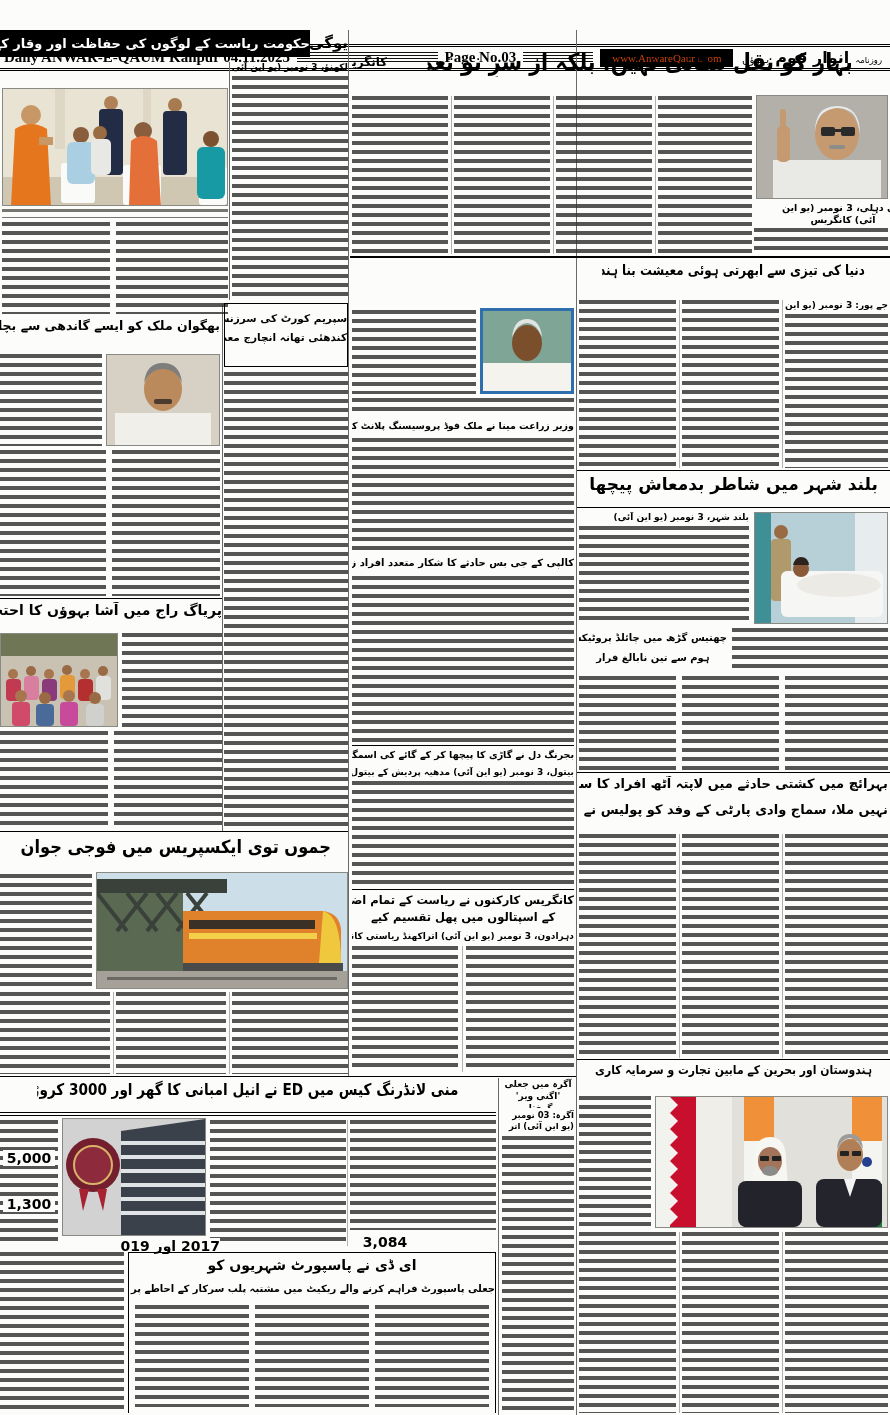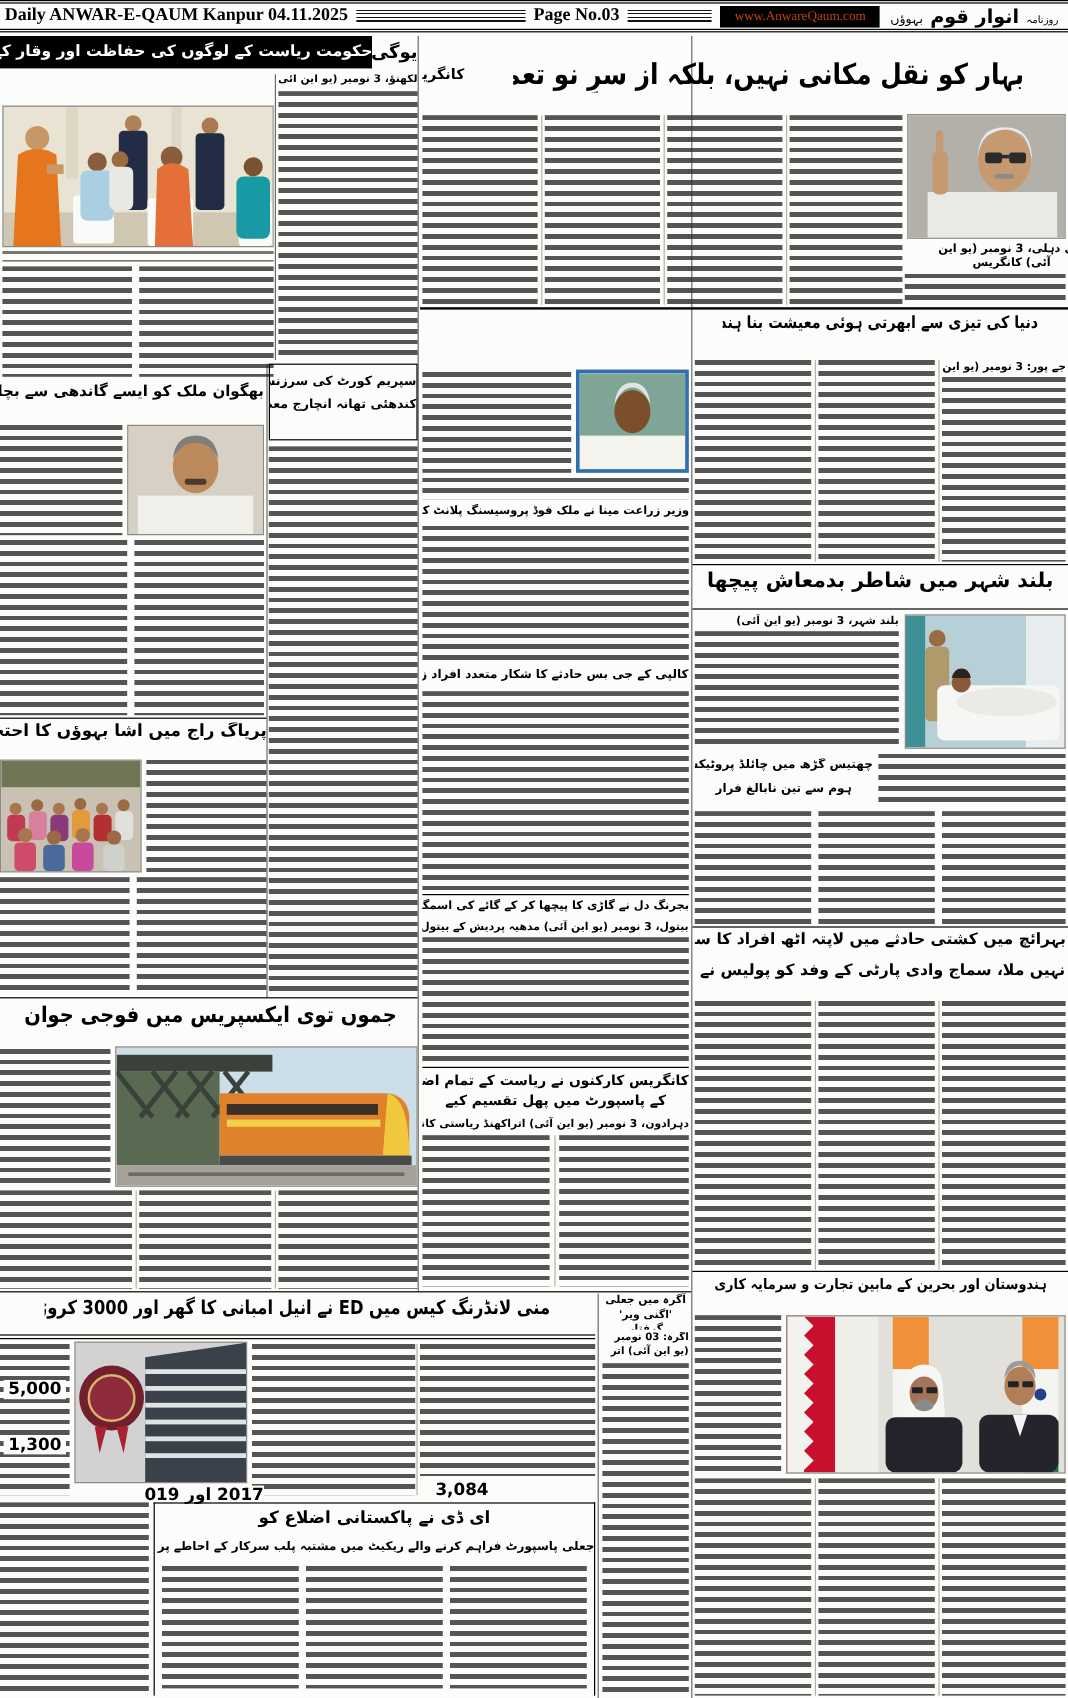--- a/index.html
+++ b/index.html
@@ -13,21 +13,21 @@
   .greek{background-image:repeating-linear-gradient(180deg,#30302e 0 4px,transparent 4px 9px);opacity:.82;}
   .greek2{background-image:repeating-linear-gradient(180deg,#55544f 0 3px,transparent 3px 8px);opacity:.8;}
   .vr{background:#6a6a6a;width:1px;}
   .vrl{background:#b5b2aa;width:1px;}
   .hr{background:#000;}
   .photo{border:1px solid #8a8a84;background:#ddd;overflow:hidden;}
   .photo svg{display:block;}
   .fig{font-size:14px;font-weight:bold;background:#fcfcfa;text-align:center;white-space:nowrap;overflow:hidden;}
   
   .hdr{display:flex;align-items:center;border-top:3px double #000;border-bottom:3px double #000;
-       font-family:"Liberation Serif",serif;}
+       font-family:"Liberation Serif",serif;margin-top:44px;}
   .hdr .latin{font-family:"Liberation Serif",serif;font-weight:bold;font-size:15px;white-space:nowrap;}
   .rule-fill{flex:1;height:11px;margin:0 7px;background:repeating-linear-gradient(180deg,#111 0 1px,transparent 1px 3px);}
   .webbox{background:#000;color:#c2410c;font-family:"Liberation Serif",serif;font-size:11px;
           padding:3px 12px;white-space:nowrap;}
   .masthead{display:flex;align-items:baseline;gap:6px;direction:rtl;padding:0 8px;white-space:nowrap;}
   .cond{transform-origin:center;}
 </style>
 </head>
 <body>
 
@@ -129,21 +129,21 @@
   <div class="abs rtl hl" style="left:352px;top:557px;width:222px;font-size:10px;">کالپی کے جی بس حادثے کا شکار متعدد افراد زخمی</div>
   <div class="abs greek" style="left:352px;top:576px;width:222px;height:168px;"></div>
   <div class="abs hr" style="left:352px;top:745px;width:222px;height:1px;"></div>
 
   <div class="abs rtl hl" style="left:352px;top:749px;width:222px;font-size:9.5px;">بجرنگ دل نے گاڑی کا پیچھا کر کے گائے کی اسمگلنگ کو پکڑا</div>
   <div class="abs rtl dl" style="left:352px;top:767px;width:222px;">بیتول، 3 نومبر (یو این آئی) مدھیہ پردیش کے بیتول ضلع کے ملتائی میں اتوار کو</div>
   <div class="abs greek" style="left:352px;top:781px;width:222px;height:105px;"></div>
   <div class="abs hr" style="left:352px;top:889px;width:222px;height:1px;"></div>
 
   <div class="abs rtl hl" style="left:352px;top:893px;width:222px;font-size:11.5px;">کانگریس کارکنوں نے ریاست کے تمام اضلاع</div>
-  <div class="abs rtl hl" style="left:352px;top:910px;width:222px;font-size:11.5px;">کے پاسپورٹ میں پھل تقسیم کیے</div>
+  <div class="abs rtl hl" style="left:352px;top:910px;width:222px;font-size:11.5px;">کے اسپتالوں میں پھل تقسیم کیے</div>
   <div class="abs rtl dl" style="left:352px;top:931px;width:222px;">دہرادون، 3 نومبر (یو این آئی) اتراکھنڈ ریاستی کانگریس کی جانب سے منائے</div>
   <div class="abs greek" style="left:352px;top:946px;width:106px;height:126px;"></div>
   <div class="abs greek" style="left:466px;top:946px;width:108px;height:126px;"></div>
   <div class="abs vrl" style="left:462px;top:946px;height:126px;"></div>
 
   <div class="abs rtl hl cond" style="left:579px;top:262px;width:309px;font-size:14px;transform:scaleX(.85);">دنیا کی تیزی سے ابھرتی ہوئی معیشت بنا ہندوستان : اگنی ہوتری</div>
   <div class="abs rtl dl" style="left:785px;top:300px;width:103px;">جے پور: 3 نومبر (یو این آئی)</div>
   <div class="abs greek" style="left:785px;top:314px;width:103px;height:154px;"></div>
   <div class="abs greek" style="left:682px;top:300px;width:97px;height:168px;"></div>
   <div class="abs greek" style="left:579px;top:300px;width:97px;height:168px;"></div>
@@ -321,21 +321,21 @@
     </svg>
   </div>
   <div class="abs greek" style="left:210px;top:1120px;width:136px;height:126px;"></div>
   <div class="abs greek" style="left:350px;top:1120px;width:146px;height:110px;"></div>
   <div class="abs vrl" style="left:347px;top:1120px;height:126px;"></div>
   <div class="abs rtl fig" style="left:350px;top:1234px;width:70px;">3,084</div>
   <div class="abs rtl fig" style="left:120px;top:1238px;width:100px;">2017 اور 2019</div>
   <div class="abs greek" style="left:0;top:1252px;width:124px;height:161px;"></div>
 
   <div class="abs" style="left:128px;top:1252px;width:368px;height:161px;border:1px solid #000;border-bottom:none;padding-top:4px;">
-    <div class="rtl hl" style="font-size:14px;">ای ڈی نے پاکستانی اضلاع کو</div>
+    <div class="rtl hl" style="font-size:14px;">ای ڈی نے پاسپورٹ شہریوں کو</div>
     <div class="rtl hl" style="font-size:10px;margin-top:8px;">جعلی پاسپورٹ فراہم کرنے والے ریکیٹ میں مشتبہ پلب سرکار کے احاطے پر چھاپہ مارا</div>
     <div style="position:absolute;left:6px;top:52px;width:114px;height:102px;" class="greek"></div>
     <div style="position:absolute;left:126px;top:52px;width:114px;height:102px;" class="greek"></div>
     <div style="position:absolute;left:246px;top:52px;width:114px;height:102px;" class="greek"></div>
   </div>
 
   <div class="abs vr" style="left:498px;top:1078px;height:337px;"></div>
   <div class="abs rtl hlw" style="left:502px;top:1078px;width:72px;height:30px;font-size:9px;">آگرہ میں جعلی 'اگنی ویر' گرفتار</div>
   <div class="abs rtl" style="left:502px;top:1110px;width:72px;height:22px;font-size:8.5px;font-weight:bold;line-height:1.3;overflow:hidden;">آگرہ: 03 نومبر (یو این آئی) اتر</div>
   <div class="abs greek" style="left:502px;top:1136px;width:72px;height:277px;"></div>

